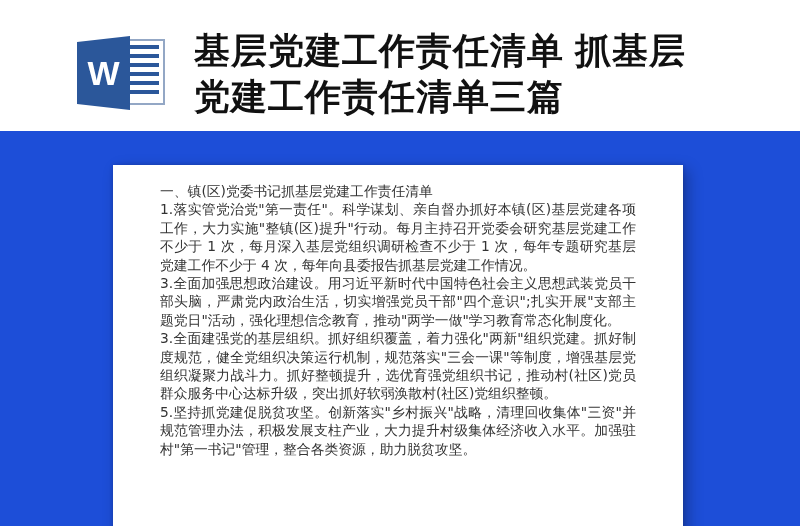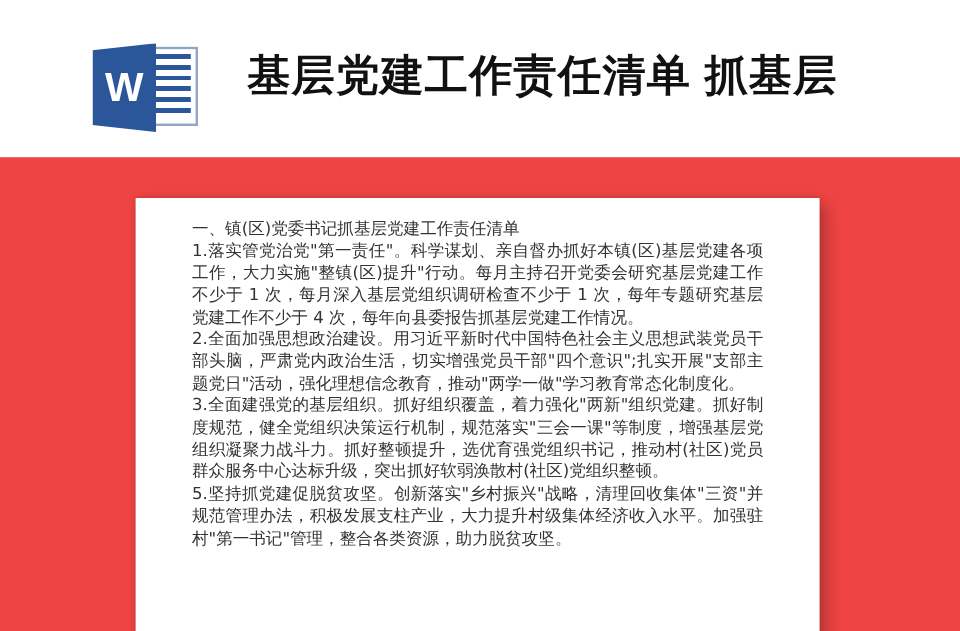--- a/index.html
+++ b/index.html
@@ -57,34 +57,34 @@
     font-weight: 700;
     font-size: 34px;
     line-height: 1;
     font-family: "Liberation Sans", sans-serif;
   }
 
   
   .title {
     position: absolute;
     left: 190px; top: 24px;
-    margin: 16px;
+    margin: 4px;
     font-size: 36px;
     line-height: 46px;
     font-weight: 700;
     letter-spacing: 1px;
     color: #111111;
   }
   .title-line { display: block; white-space: nowrap; }
 
   
   .preview {
     position: absolute;
     top: 131px; left: 0; right: 0; bottom: 0;
-    background: #ef4444;
+    background: #1d4ed8;
     overflow: hidden;
   }
   .doc-page {
     position: absolute;
     left: 113px; top: 34px;
     width: 570px; height: 640px;
     box-sizing: border-box;
     padding: 17px 47px;
     background: #ffffff;
     box-shadow: 0 0 4px rgba(0,0,0,0.18), 5px 5px 14px rgba(0,0,0,0.28);
@@ -109,27 +109,28 @@
       <div class="wi-page">
         <div class="wi-lines"></div>
       </div>
       <div class="wi-cover">
         <span class="wi-w">W</span>
       </div>
     </div>
 
     <h1 class="title">
       <span class="title-line">基层党建工作责任清单 抓基层</span>
+      <span class="title-line">党建工作责任清单三篇</span>
     </h1>
 
   </header>
 
   <main class="preview">
     <div class="doc-page">
       <p>一、镇(区)党委书记抓基层党建工作责任清单</p>
       <p>1.落实管党治党"第一责任"。科学谋划、亲自督办抓好本镇(区)基层党建各项工作，大力实施"整镇(区)提升"行动。每月主持召开党委会研究基层党建工作不少于 1 次，每月深入基层党组织调研检查不少于 1 次，每年专题研究基层党建工作不少于 4 次，每年向县委报告抓基层党建工作情况。</p>
-      <p>2.全面加强思想政治建设。用习近平新时代中国特色社会主义思想武装党员干部头脑，严肃党内政治生活，切实增强党员干部"四个意识";扎实开展"支部主题党日"活动，强化理想信念教育，推动"两学一做"学习教育常态化制度化。</p>
+      <p>3.全面加强思想政治建设。用习近平新时代中国特色社会主义思想武装党员干部头脑，严肃党内政治生活，切实增强党员干部"四个意识";扎实开展"支部主题党日"活动，强化理想信念教育，推动"两学一做"学习教育常态化制度化。</p>
       <p>3.全面建强党的基层组织。抓好组织覆盖，着力强化"两新"组织党建。抓好制度规范，健全党组织决策运行机制，规范落实"三会一课"等制度，增强基层党组织凝聚力战斗力。抓好整顿提升，选优育强党组织书记，推动村(社区)党员群众服务中心达标升级，突出抓好软弱涣散村(社区)党组织整顿。</p>
       <p>5.坚持抓党建促脱贫攻坚。创新落实"乡村振兴"战略，清理回收集体"三资"并规范管理办法，积极发展支柱产业，大力提升村级集体经济收入水平。加强驻村"第一书记"管理，整合各类资源，助力脱贫攻坚。</p>
     </div>
   </main>
 
 </div>
 
 </body></html>

